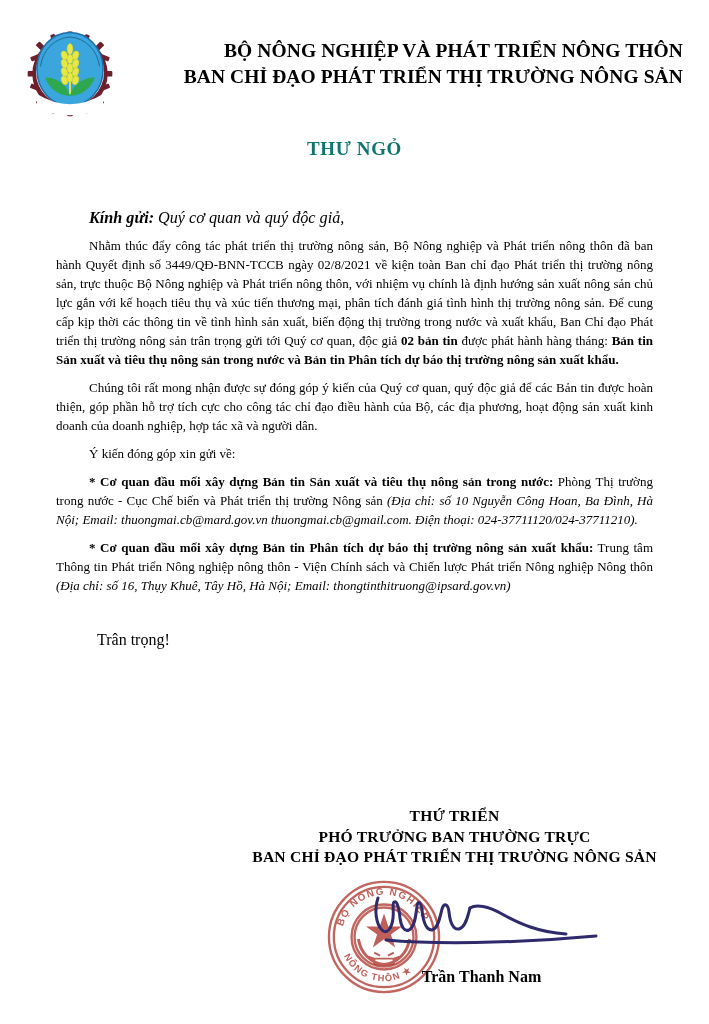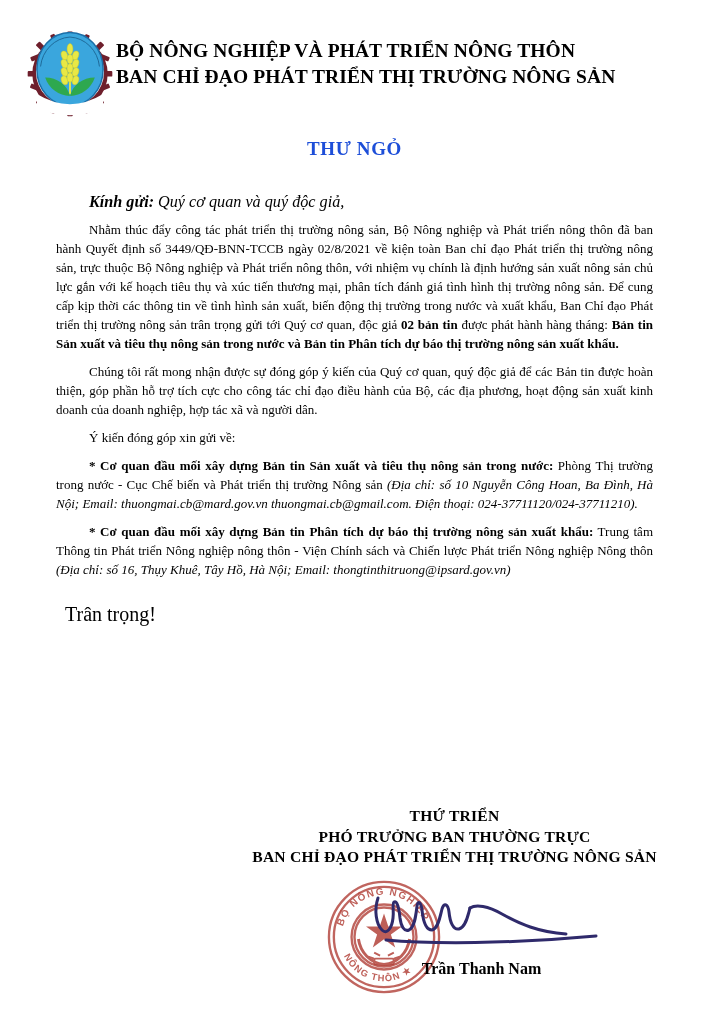--- a/index.html
+++ b/index.html
@@ -26,47 +26,47 @@
     width: 92px; height: 92px;
     flex: 0 0 92px;
     position: relative;
     margin-top: 2px;
     margin-left: 6px;
   }
   .logo-svg { display:block; width:92px; height:92px; }
 
   .header-titles {
     flex: 1;
-    text-align: left;
+    text-align: right;
     padding-top: 14px;
     padding-right: 6px;
   }
   .org-line-1, .org-line-2 {
     font-weight: bold;
     font-size: 19.5px;
     letter-spacing: 0.1px;
     line-height: 1.33;
     white-space: nowrap;
   }
   .org-line-2 { font-size: 19.5px; }
 
   
   .doc-title {
     text-align: center;
-    color: #1d4ed8;
+    color: #0f766e;
     font-weight: bold;
     font-size: 19px;
     letter-spacing: 0.6px;
     margin-top: 26px;
   }
 
   
   .body-area {
     padding: 0 56px 0 56px;
-    margin-top: 33px;
+    margin-top: 49px;
   }
   p.para {
     margin: 0;
     font-size: 13px;
     line-height: 1.46;
     text-align: justify;
     text-justify: inter-word;
     text-indent: 33px;
   }
   .salutation {
@@ -81,23 +81,23 @@
 
   b, strong { font-weight: bold; }
   .it { font-style: italic; }
   .blue-link {
     color: #000000;
     font-style: italic;
   }
 
   
   .closing {
-    margin-top: 24px;
-    padding-left: 32px;
-    font-size: 20px;
+    margin-top: 36px;
+    padding-left: 64px;
+    font-size: 16px;
     text-indent: 33px;
   }
 
   
   .sig-block {
     position: absolute;
     left: 200px;
     top: 806px;
     width: 509px;
     text-align: center;
@@ -125,21 +125,21 @@
     width: 118px; height: 118px;
   }
   .signature-svg {
     position: absolute;
     left: 160px;
     top: 6px;
     width: 280px; height: 80px;
   }
   .sig-name {
     position: absolute;
-    left: 0; top: 82px;
+    left: 0; top: 90px;
     width: 509px;
     text-align: center;
     font-weight: bold;
     font-size: 16px;
     padding-left: 54px;
   }
 </style>
 </head>
 <body>
 

